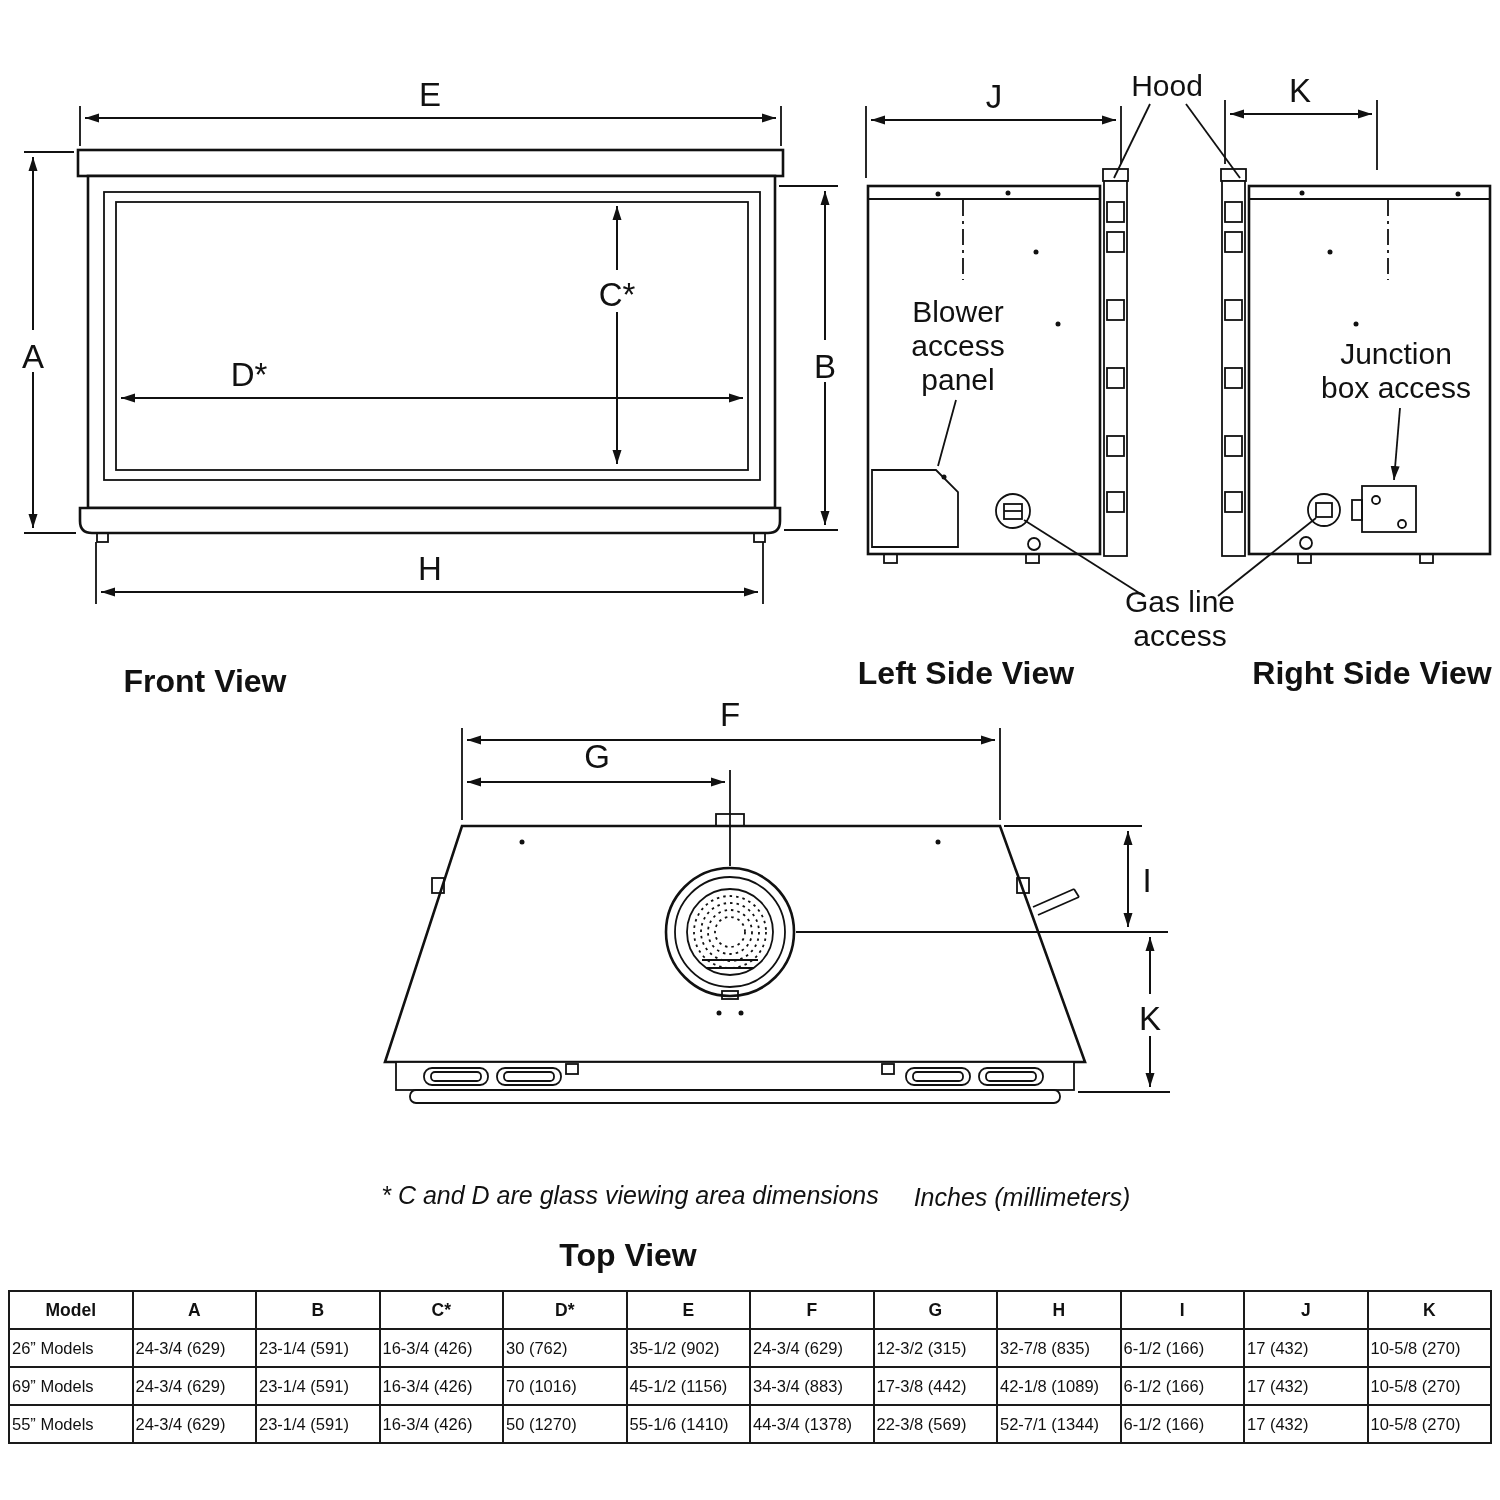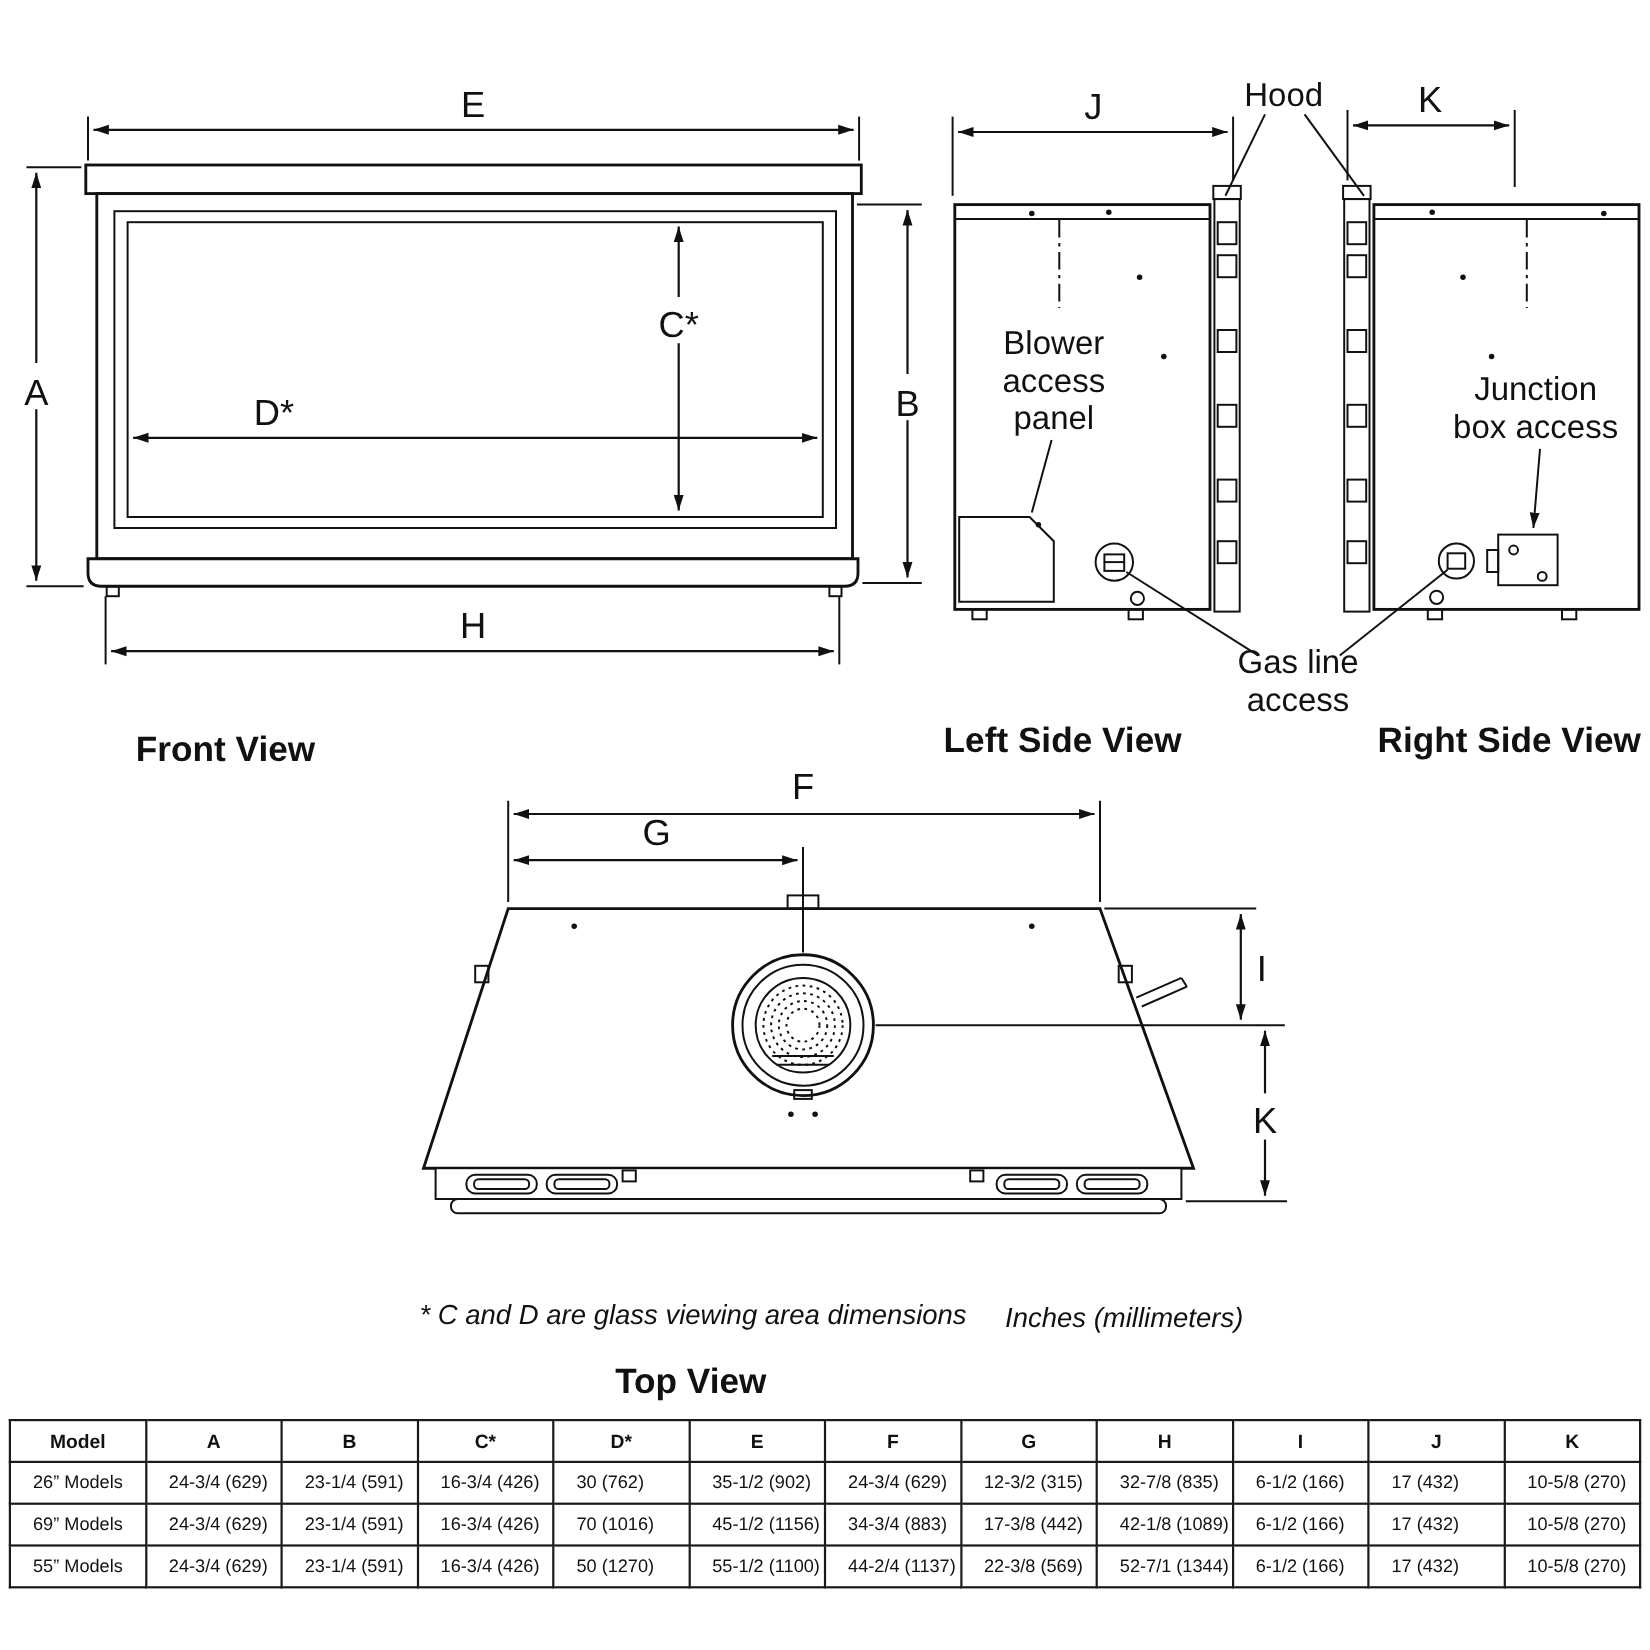--- a/index.html
+++ b/index.html
@@ -17,21 +17,21 @@
   .wbg{fill:#fff;stroke:none;}
   text{text-anchor:middle;fill:#111;}
   .lbl{font:33px "Liberation Sans",sans-serif;}
   .ann{font:30px "Liberation Sans",sans-serif;}
   .ttl{font:bold 32px "Liberation Sans",sans-serif;}
   .note{font:italic 25px "Liberation Sans",sans-serif;}
   
   .spec-table{position:absolute;left:8px;top:1290px;width:1484px;
       border-collapse:collapse;table-layout:fixed;font-size:16.5px;}
   .spec-table th,.spec-table td{border:2px solid #1a1a1a;
-      vertical-align:middle;height:36px;padding:0 20px;overflow:hidden;white-space:nowrap;}
+      vertical-align:middle;height:36px;padding:0 2px;overflow:hidden;white-space:nowrap;}
   .spec-table th{font-weight:bold;font-size:17.5px;}
 </style>
 </head>
 <body>
 
 <svg viewBox="0 0 1500 1285" width="1500" height="1285" xmlns="http://www.w3.org/2000/svg">
   <defs>
     <marker id="ae" markerWidth="15" markerHeight="12" refX="14" refY="6" orient="auto" markerUnits="userSpaceOnUse">
       <path d="M0,1.5 L14,6 L0,10.5 Z" fill="#111"></path>
     </marker>
@@ -312,22 +312,22 @@
       <td>6-1/2 (166)</td>
       <td>17 (432)</td>
       <td>10-5/8 (270)</td>
     </tr>
     <tr>
       <td>55” Models</td>
       <td>24-3/4 (629)</td>
       <td>23-1/4 (591)</td>
       <td>16-3/4 (426)</td>
       <td>50 (1270)</td>
-      <td>55-1/2 (1100)</td>
-      <td>44-2/4 (1137)</td>
+      <td>55-1/6 (1410)</td>
+      <td>44-3/4 (1378)</td>
       <td>22-3/8 (569)</td>
       <td>52-7/1 (1344)</td>
       <td>6-1/2 (166)</td>
       <td>17 (432)</td>
       <td>10-5/8 (270)</td>
     </tr>
   </tbody>
 </table>
 
 </body></html>

